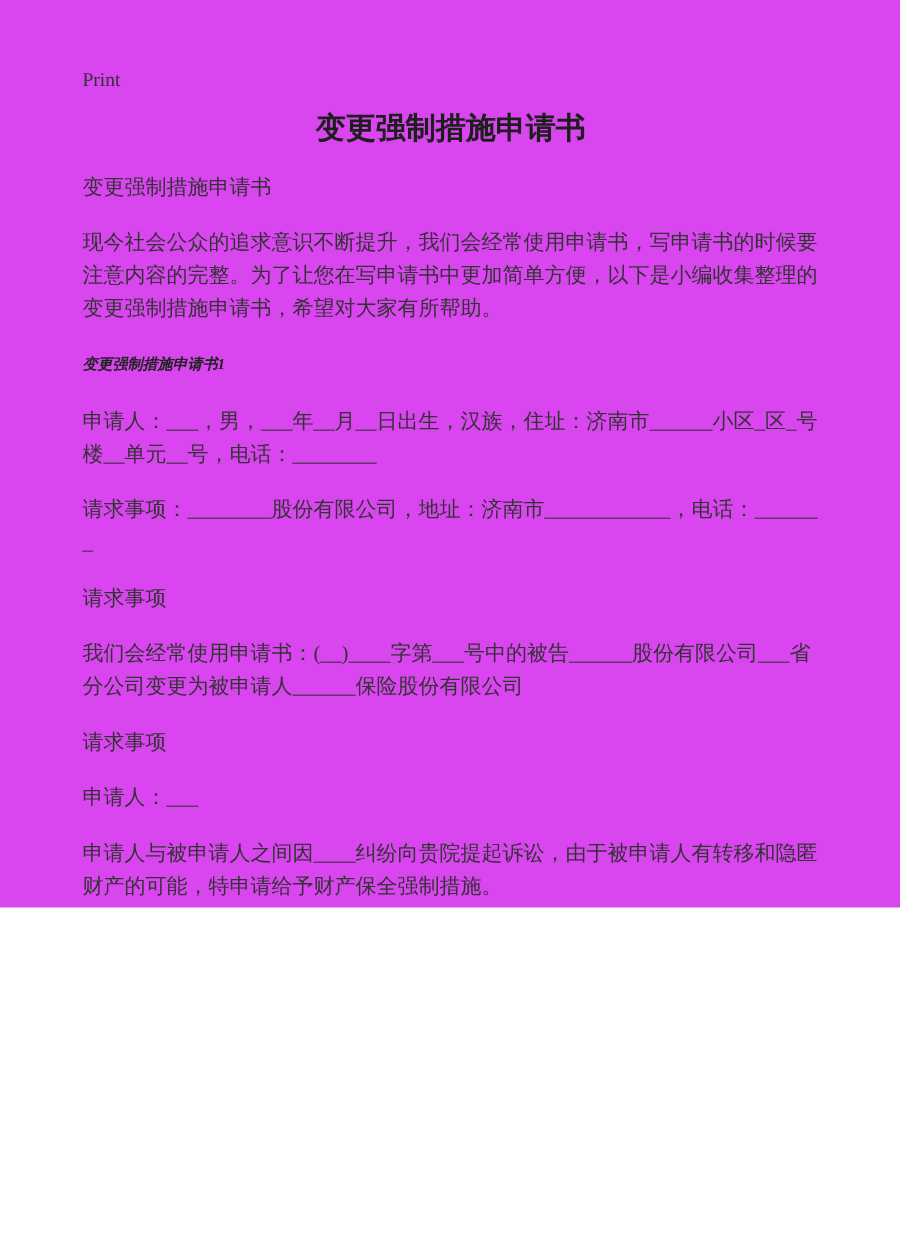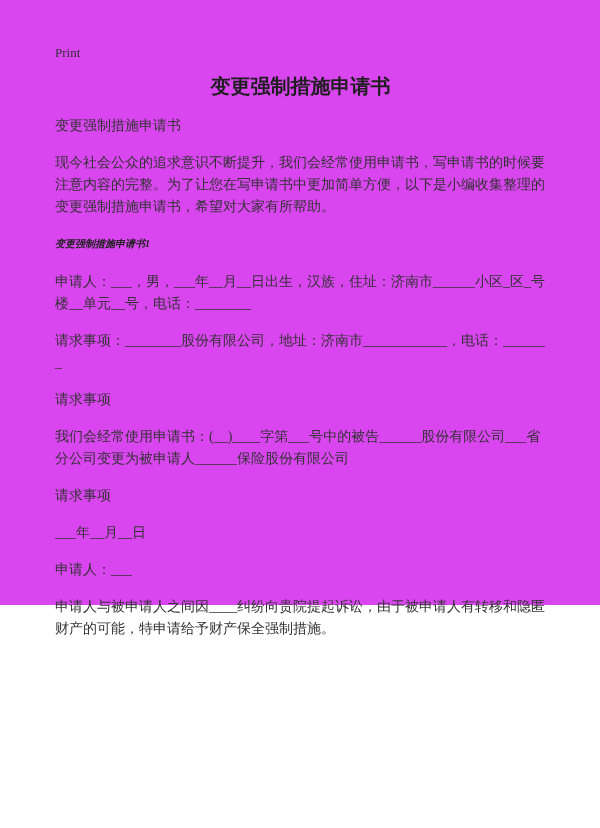--- a/index.html
+++ b/index.html
@@ -71,21 +71,20 @@
   <p class="doc-par">请求事项：________股份有限公司，地址：济南市____________，电话：_______</p>
 
   <p class="doc-par">请求事项</p>
 
   <p class="doc-par">我们会经常使用申请书：(__)____字第___号中的被告______股份有限公司___省分公司变更为被申请人______保险股份有限公司</p>
 
   <p class="doc-par">请求事项</p>
 
 
 
-  <p class="doc-par">___年__月__日</p>
 
 
   <p class="doc-par">申请人：___</p>
 
 
   <p class="doc-par">申请人与被申请人之间因____纠纷向贵院提起诉讼，由于被申请人有转移和隐匿财产的可能，特申请给予财产保全强制措施。</p>
 
 </div>
 
 </body></html>

